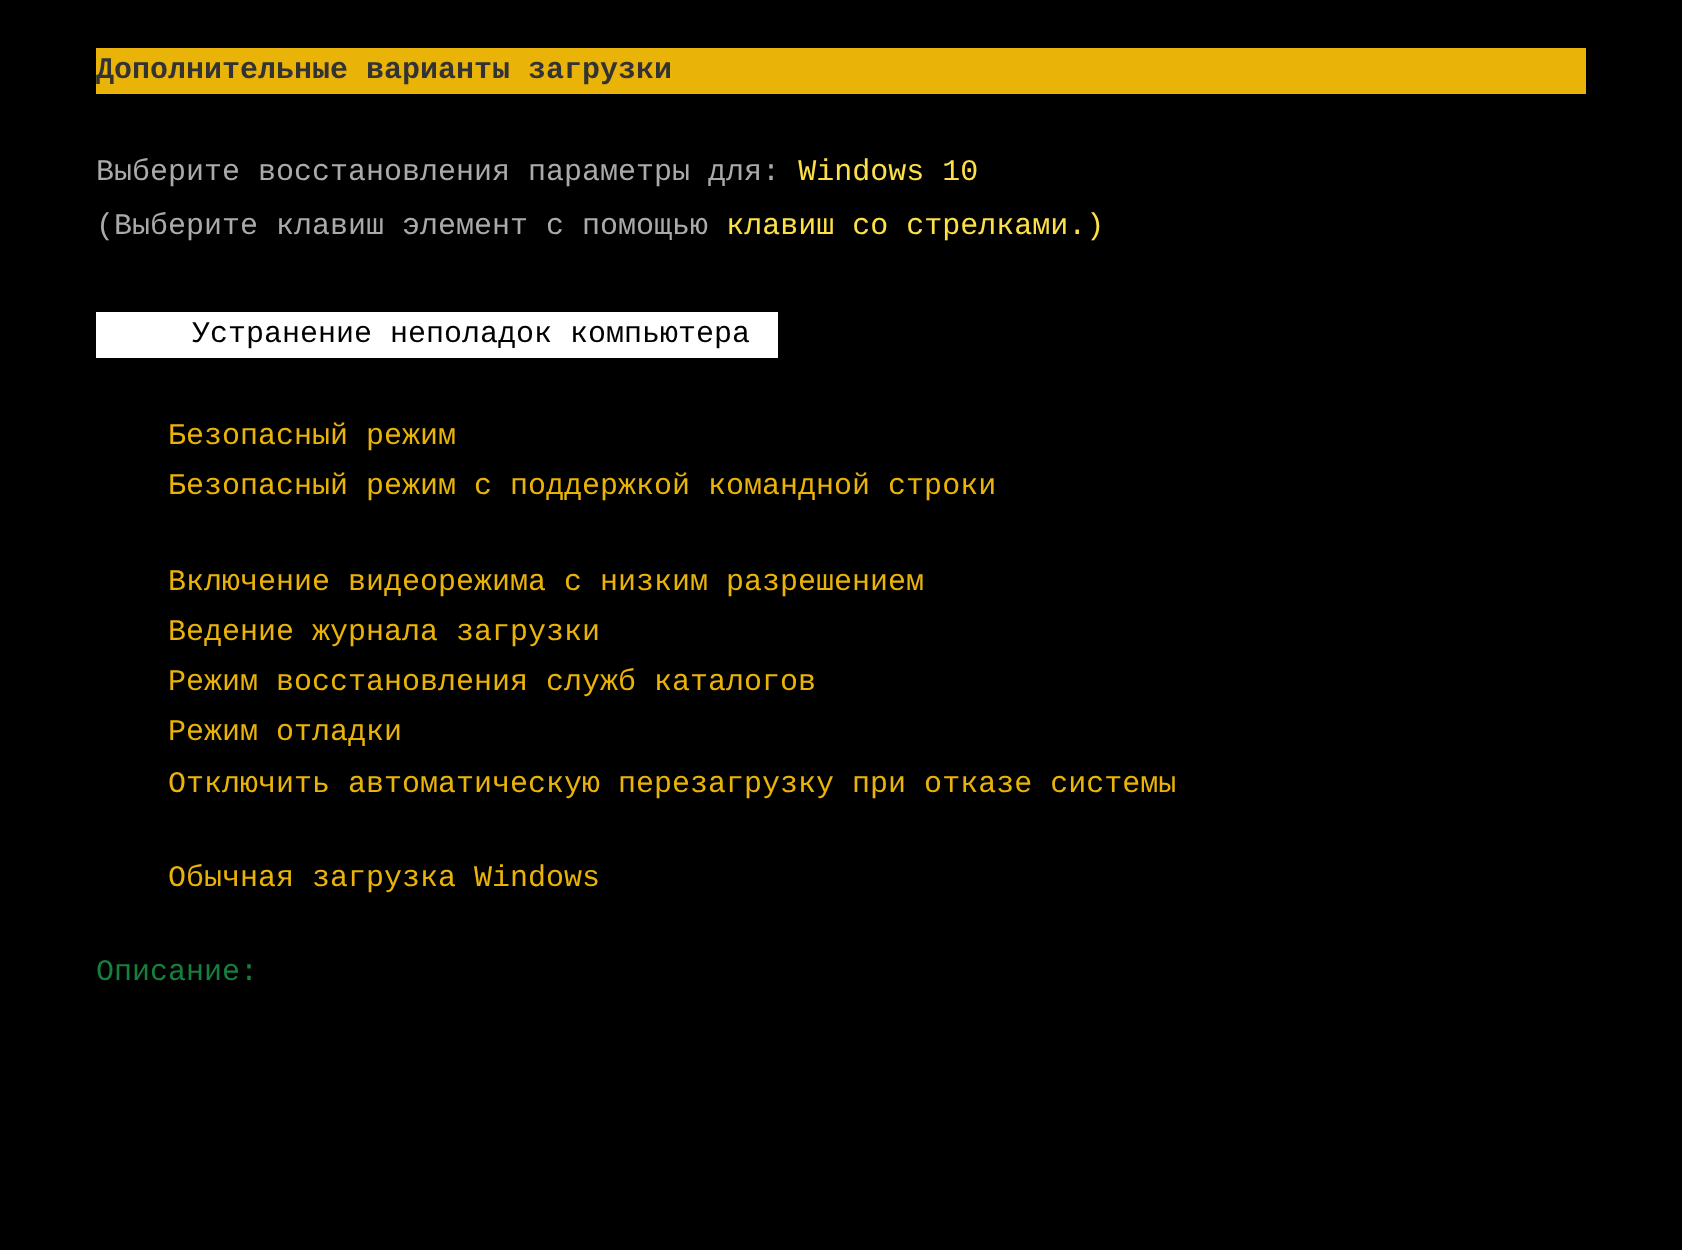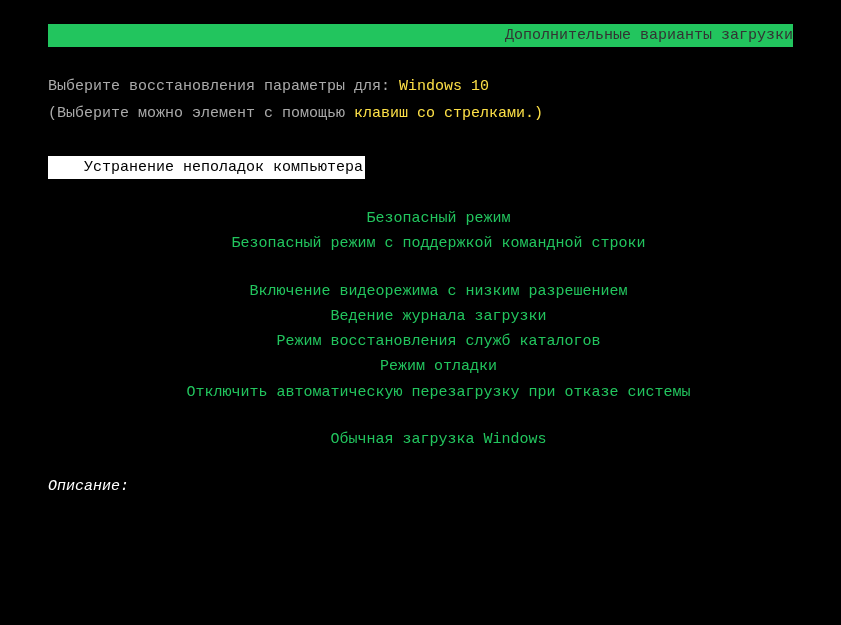--- a/index.html
+++ b/index.html
@@ -14,93 +14,91 @@
       overflow: hidden;
       font-family: 'Courier New', monospace;
       color: #aaa;
       font-size: 15px;
       line-height: 1.55;
     }
     .container {
       padding: 24px 48px 0 48px;
     }
     .title-bar {
-      background: #22c55e;
+      background: #eab308;
       color: #333;
-      text-align: right;
+      text-align: left;
       padding: 0;
-      font-weight: normal;
+      font-weight: bold;
       margin-bottom: 28px;
     }
     .prompt-line {
       margin-bottom: 3px;
     }
     .prompt-line .bright {
       color: #fde047;
     }
     .selected-item {
       background: #fff;
       color: #000;
       display: inline-block;
-      padding: 0 0;
+      padding: 0 12px;
       margin-top: 28px;
       margin-bottom: 28px;
       margin-left: 0;
     }
     .selected-item-inner {
       padding-left: 36px;
       padding-right: 2px;
     }
     .menu {
       padding-left: 36px;
     }
     .menu-item {
-      color: #22c55e;
+      color: #eab308;
       margin-bottom: 2px;
-      text-align: center;
     }
     .menu-group-gap {
       height: 22px;
     }
     .highlighted {
       display: inline-block;
       border: 2px solid #e01020;
       padding: 0 4px;
       margin-left: -6px;
     }
     .description {
       margin-top: 24px;
       display: flex;
     }
     .desc-label {
-      color: #ffffff;
+      color: #15803d;
       white-space: nowrap;
       margin-right: 10px;
-      font-style: italic;
     }
     .desc-text {
       color: #fff;
     }
     .desc-text .dim {
       color: #aaa;
     }
   </style>
 </head>
 <body>
 
 <div class="container">
   <div class="title-bar">
     <span>Дополнительные варианты загрузки</span>
   </div>
 
   <div class="prompt-line">
     <span>Выберите восстановления параметры для: </span><span class="bright">Windows 10</span>
   </div>
   <div class="prompt-line">
-    <span>(Выберите можно элемент с помощью </span><span class="bright">клавиш со стрелками.)</span>
+    <span>(Выберите клавиш элемент с помощью </span><span class="bright">клавиш со стрелками.)</span>
   </div>
 
   <div class="selected-item">
     <div class="selected-item-inner">
       <span>Устранение неполадок компьютера</span>
     </div>
   </div>
 
   <div class="menu">
     <div class="menu-item"><span>Безопасный режим</span></div>

